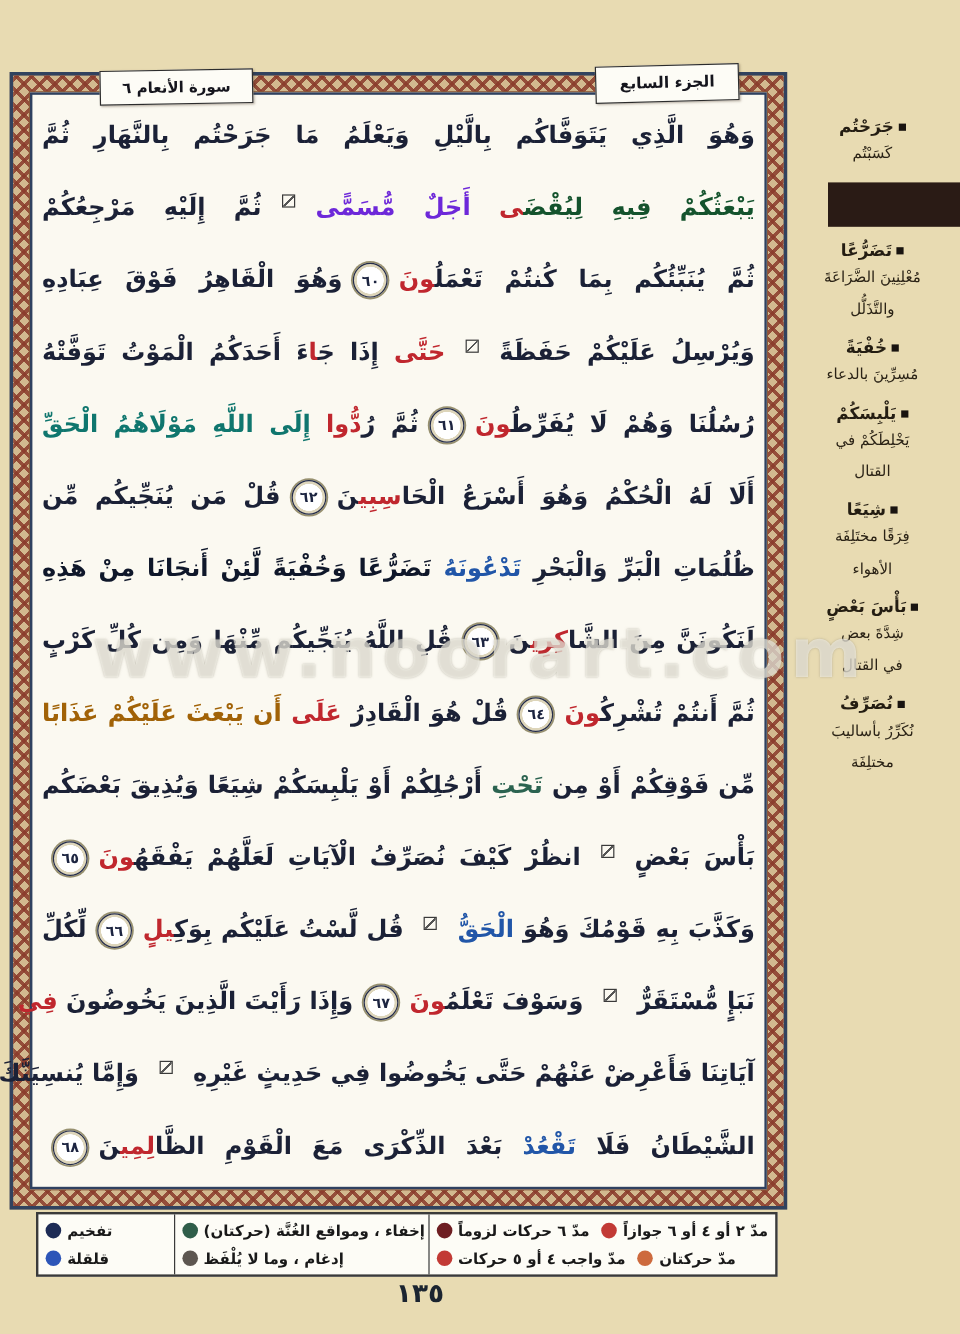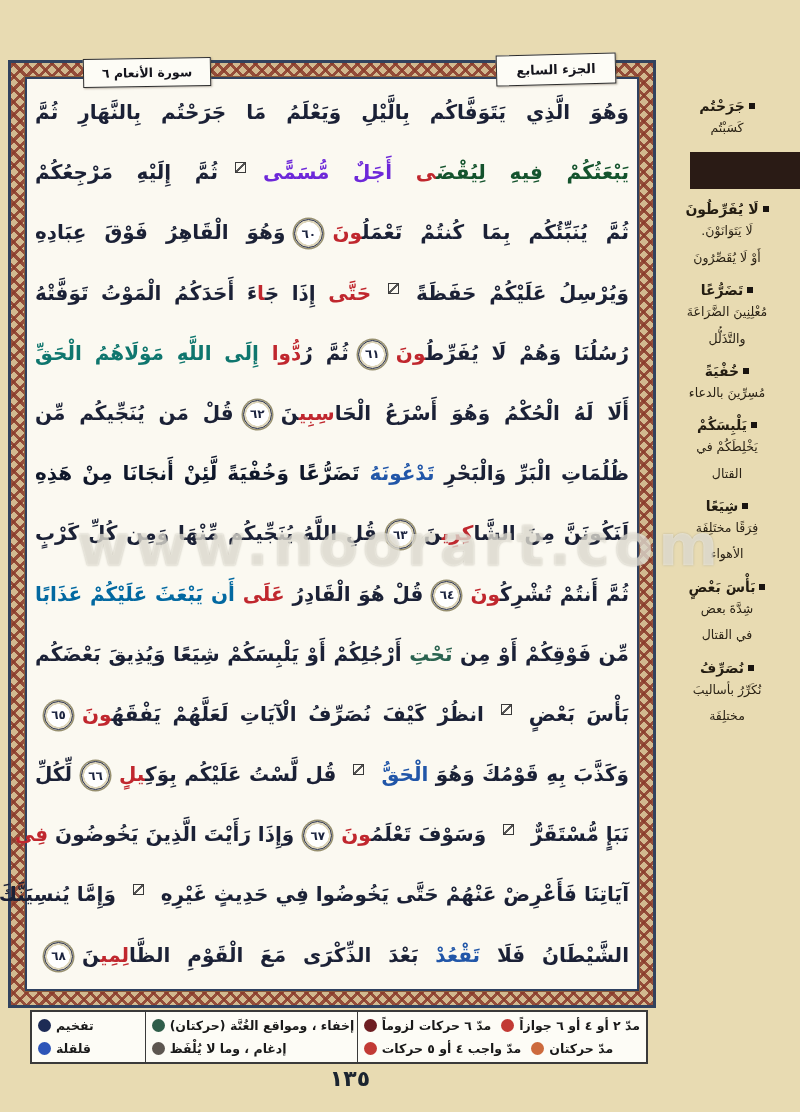--- a/index.html
+++ b/index.html
@@ -131,49 +131,41 @@
 
   <div class="q-block">
       <div class="q-line"><span style="color: rgb(27, 33, 54);">وَهُوَ الَّذِي يَتَوَفَّاكُم بِالَّيْلِ وَيَعْلَمُ مَا جَرَحْتُم بِالنَّهَارِ ثُمَّ</span></div>
       <div class="q-line"><span style="color: #14532d;">يَبْعَثُكُمْ فِيهِ لِيُقْضَ</span><span style="color: rgb(192, 39, 46);">ى</span><span style="color: #6d28d9;"> أَجَلٌ مُّسَمًّى</span><span class="waqf-sq"></span><span style="color: rgb(27, 33, 54);">ثُمَّ إِلَيْهِ مَرْجِعُكُمْ</span></div>
       <div class="q-line"><span style="color: rgb(27, 33, 54);">ثُمَّ يُنَبِّئُكُم بِمَا كُنتُمْ تَعْمَلُ</span><span style="color: rgb(192, 39, 46);">ونَ</span><span class="verse-medallion">٦٠</span><span style="color: rgb(27, 33, 54);">وَهُوَ الْقَاهِرُ فَوْقَ عِبَادِهِ</span></div>
       <div class="q-line"><span style="color: rgb(27, 33, 54);">وَيُرْسِلُ عَلَيْكُمْ حَفَظَةً</span><span class="waqf-sq"></span><span style="color: rgb(192, 39, 46);">حَتَّى</span><span style="color: rgb(27, 33, 54);"> إِذَا جَ</span><span style="color: rgb(192, 39, 46);">ا</span><span style="color: rgb(27, 33, 54);">ءَ أَحَدَكُمُ الْمَوْتُ تَوَفَّتْهُ</span></div>
       <div class="q-line"><span style="color: rgb(27, 33, 54);">رُسُلُنَا وَهُمْ لَا يُفَرِّطُ</span><span style="color: rgb(192, 39, 46);">ونَ</span><span class="verse-medallion">٦١</span><span style="color: rgb(27, 33, 54);">ثُمَّ رُ</span><span style="color: rgb(192, 39, 46);">دُّوا</span><span style="color: #0f766e;"> إِلَى اللَّهِ مَوْلَاهُمُ الْحَقِّ</span></div>
       <div class="q-line"><span style="color: rgb(27, 33, 54);">أَلَا لَهُ الْحُكْمُ وَهُوَ أَسْرَعُ الْحَا</span><span style="color: rgb(192, 39, 46);">سِبِي</span><span style="color: rgb(27, 33, 54);">نَ</span><span class="verse-medallion">٦٢</span><span style="color: rgb(27, 33, 54);">قُلْ مَن يُنَجِّيكُم مِّن</span></div>
       <div class="q-line"><span style="color: rgb(27, 33, 54);">ظُلُمَاتِ الْبَرِّ وَالْبَحْرِ </span><span style="color: rgb(33, 86, 168);">تَدْعُونَهُ</span><span style="color: #0f172a;"> تَضَرُّعًا وَخُفْيَةً لَّئِنْ أَنجَانَا مِنْ هَذِهِ</span></div>
       <div class="q-line"><span style="color: rgb(27, 33, 54);">لَنَكُونَنَّ مِنَ الشَّا</span><span style="color: rgb(192, 39, 46);">كِرِي</span><span style="color: rgb(27, 33, 54);">نَ</span><span class="verse-medallion">٦٣</span><span style="color: rgb(27, 33, 54);">قُلِ اللَّهُ يُنَجِّيكُم مِّنْهَا وَمِن كُلِّ كَرْبٍ</span></div>
-      <div class="q-line"><span style="color: rgb(27, 33, 54);">ثُمَّ أَنتُمْ تُشْرِكُ</span><span style="color: rgb(192, 39, 46);">ونَ</span><span class="verse-medallion">٦٤</span><span style="color: rgb(27, 33, 54);">قُلْ هُوَ الْقَادِرُ </span><span style="color: rgb(192, 39, 46);">عَلَى</span><span style="color: #0369a1;"> أَن يَبْعَثَ عَلَيْكُمْ عَذَابًا</span></div>
+      <div class="q-line"><span style="color: rgb(27, 33, 54);">ثُمَّ أَنتُمْ تُشْرِكُ</span><span style="color: rgb(192, 39, 46);">ونَ</span><span class="verse-medallion">٦٤</span><span style="color: rgb(27, 33, 54);">قُلْ هُوَ الْقَادِرُ </span><span style="color: rgb(192, 39, 46);">عَلَى</span><span style="color: #a16207;"> أَن يَبْعَثَ عَلَيْكُمْ عَذَابًا</span></div>
       <div class="q-line"><span style="color: rgb(27, 33, 54);">مِّن فَوْقِكُمْ أَوْ مِن </span><span style="color: rgb(43, 99, 80);">تَحْتِ</span><span style="color: rgb(27, 33, 54);"> أَرْجُلِكُمْ أَوْ يَلْبِسَكُمْ شِيَعًا وَيُذِيقَ بَعْضَكُم</span></div>
       <div class="q-line"><span style="color: rgb(27, 33, 54);">بَأْسَ بَعْضٍ</span><span class="waqf-sq"></span><span style="color: rgb(27, 33, 54);">انظُرْ كَيْفَ نُصَرِّفُ الْآيَاتِ لَعَلَّهُمْ يَفْقَهُ</span><span style="color: rgb(192, 39, 46);">ونَ</span><span class="verse-medallion">٦٥</span></div>
       <div class="q-line"><span style="color: rgb(27, 33, 54);">وَكَذَّبَ بِهِ قَوْمُكَ وَهُوَ </span><span style="color: rgb(33, 86, 168);">الْحَقُّ</span><span class="waqf-sq"></span><span style="color: rgb(27, 33, 54);">قُل لَّسْتُ عَلَيْكُم بِوَكِ</span><span style="color: rgb(192, 39, 46);">يلٍ</span><span class="verse-medallion">٦٦</span><span style="color: rgb(27, 33, 54);">لِّكُلِّ</span></div>
       <div class="q-line"><span style="color: rgb(27, 33, 54);">نَبَإٍ مُّسْتَقَرٌّ</span><span class="waqf-sq"></span><span style="color: rgb(27, 33, 54);">وَسَوْفَ تَعْلَمُ</span><span style="color: rgb(192, 39, 46);">ونَ</span><span class="verse-medallion">٦٧</span><span style="color: rgb(27, 33, 54);">وَإِذَا رَأَيْتَ الَّذِينَ يَخُوضُونَ </span><span style="color: rgb(192, 39, 46);">فِي</span></div>
       <div class="q-line"><span style="color: rgb(27, 33, 54);">آيَاتِنَا فَأَعْرِضْ عَنْهُمْ حَتَّى يَخُوضُوا فِي حَدِيثٍ غَيْرِهِ</span><span class="waqf-sq"></span><span style="color: rgb(27, 33, 54);">وَإِمَّا يُنسِيَنَّكَ</span></div>
       <div class="q-line"><span style="color: rgb(27, 33, 54);">الشَّيْطَانُ فَلَا </span><span style="color: rgb(33, 86, 168);">تَقْعُدْ</span><span style="color: rgb(27, 33, 54); margin-top: 45px;"> بَعْدَ الذِّكْرَى مَعَ الْقَوْمِ الظَّا</span><span style="color: rgb(192, 39, 46);">لِمِي</span><span style="color: rgb(27, 33, 54);">نَ</span><span class="verse-medallion">٦٨</span></div>
     </div>
 
   <div class="margin-col">
       <div class="m-note">
         <div class="m-head">
           <span class="bullet-sq"></span>
           <span>جَرَحْتُم</span>
         </div>
         <div class="m-body">كَسَبْتُم</div>
       </div>
       <div class="redaction-bar"></div>
       <div class="m-note">
         <div class="m-head">
           <span class="bullet-sq"></span>
-          <span>لَا يُفَرِّطُونَ</span>
-        </div>
-        <div class="m-body">لَا يَتَوَانَوْنَ.</div>
-        <div class="m-body">أَوْ لَا يُقَصِّرُونَ</div>
-      </div>
-      <div class="m-note">
-        <div class="m-head">
-          <span class="bullet-sq"></span>
           <span>تَضَرُّعًا</span>
         </div>
         <div class="m-body">مُعْلِنِينَ الضَّرَاعَةَ</div>
         <div class="m-body">والتَّذَلُّل</div>
       </div>
       <div class="m-note">
         <div class="m-head">
           <span class="bullet-sq"></span>
           <span>خُفْيَةً</span>
         </div>

